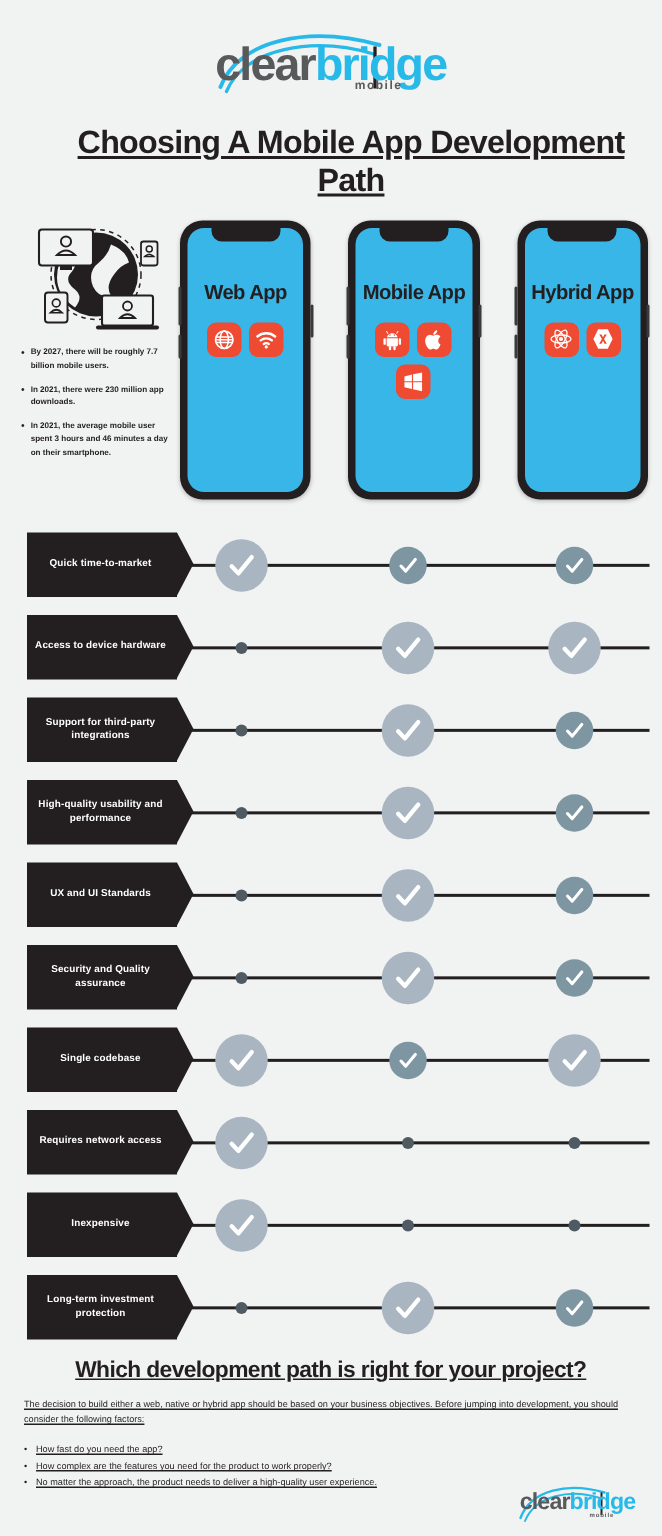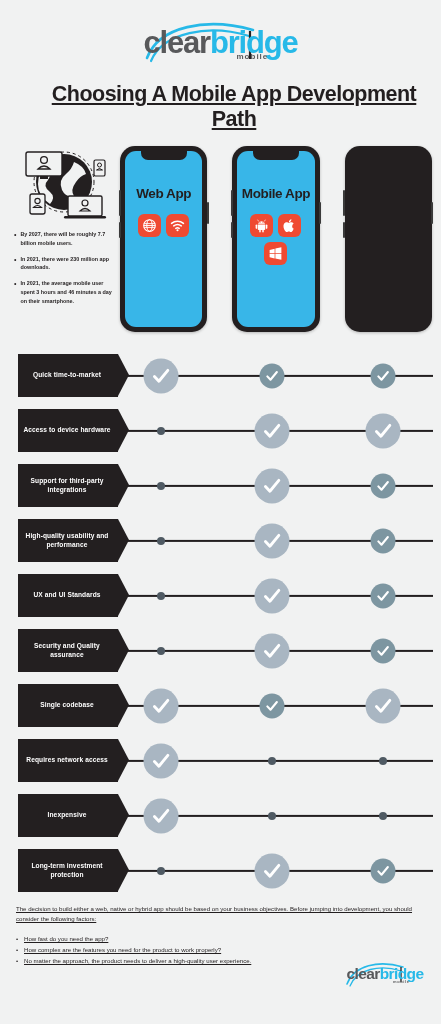--- a/index.html
+++ b/index.html
@@ -245,20 +245,40 @@
               </svg>
             </div>
           </div>
         </div>
       </div>
 
       <div class="phone">
         <div class="phone-btn-l"></div>
         <div class="phone-btn-l2"></div>
         <div class="phone-btn-r"></div>
+        <div class="screen">
+          <div class="notch"></div>
+          <div class="phone-label">Hybrid App</div>
+          <div class="icon-grid">
+            <div class="tile">
+              <svg width="16" height="16" viewBox="0 0 24 24">
+                <circle cx="12" cy="12" r="2.1" fill="#fff"></circle>
+                <ellipse cx="12" cy="12" rx="10" ry="4" fill="none" stroke="#fff" stroke-width="1.3"></ellipse>
+                <ellipse cx="12" cy="12" rx="10" ry="4" fill="none" stroke="#fff" stroke-width="1.3" transform="rotate(60 12 12)"></ellipse>
+                <ellipse cx="12" cy="12" rx="10" ry="4" fill="none" stroke="#fff" stroke-width="1.3" transform="rotate(120 12 12)"></ellipse>
+              </svg>
+            </div>
+            <div class="tile">
+              <svg width="16" height="16" viewBox="0 0 24 24">
+                <path d="M7.2 2.2h9.6l4.8 9.8-4.8 9.8H7.2L2.4 12z" fill="#fff"></path>
+                <path d="M8.3 7.6h2.3L12 10.3l1.4-2.7h2.3l-2.6 4.5 2.7 4.6h-2.3L12 13.8l-1.5 2.9H8.2l2.7-4.6z" fill="#ef4a32"></path>
+              </svg>
+            </div>
+          </div>
+        </div>
       </div>
 
     </div>
   </div>
 
   <div class="matrix">
 
     <div class="row">
       <div class="label-tag">
           <span class="label-text">Quick time-to-market</span>
@@ -495,20 +515,21 @@
             <svg width="15" height="15" viewBox="0 0 24 24">
               <path d="M4.5 12.6 9.6 18 19.8 5.6" fill="none" stroke="#fff" stroke-width="3.3" stroke-linecap="round" stroke-linejoin="round"></path>
             </svg>
           </div>
         </div>
     </div>
 
   </div>
 
   <div class="footer">
+    <div class="foot-title">Which development path is right for your project?</div>
     <p class="foot-para">The decision to build either a web, native or hybrid app should be based on your business objectives. Before jumping into development, you should consider the following factors:</p>
     <ul class="foot-list">
       <li>How fast do you need the app?</li>
       <li>How complex are the features you need for the product to work properly?</li>
       <li>No matter the approach, the product needs to deliver a high-quality user experience.</li>
     </ul>
 
     <div class="foot-logo">
       <svg width="88" height="30" viewBox="0 0 88 30" style="position:absolute;left:0;top:0;">
         <path d="M6 24 C 13 5, 38 0, 62 7" stroke="#27b9e8" stroke-width="1.6" fill="none" stroke-linecap="round"></path>

